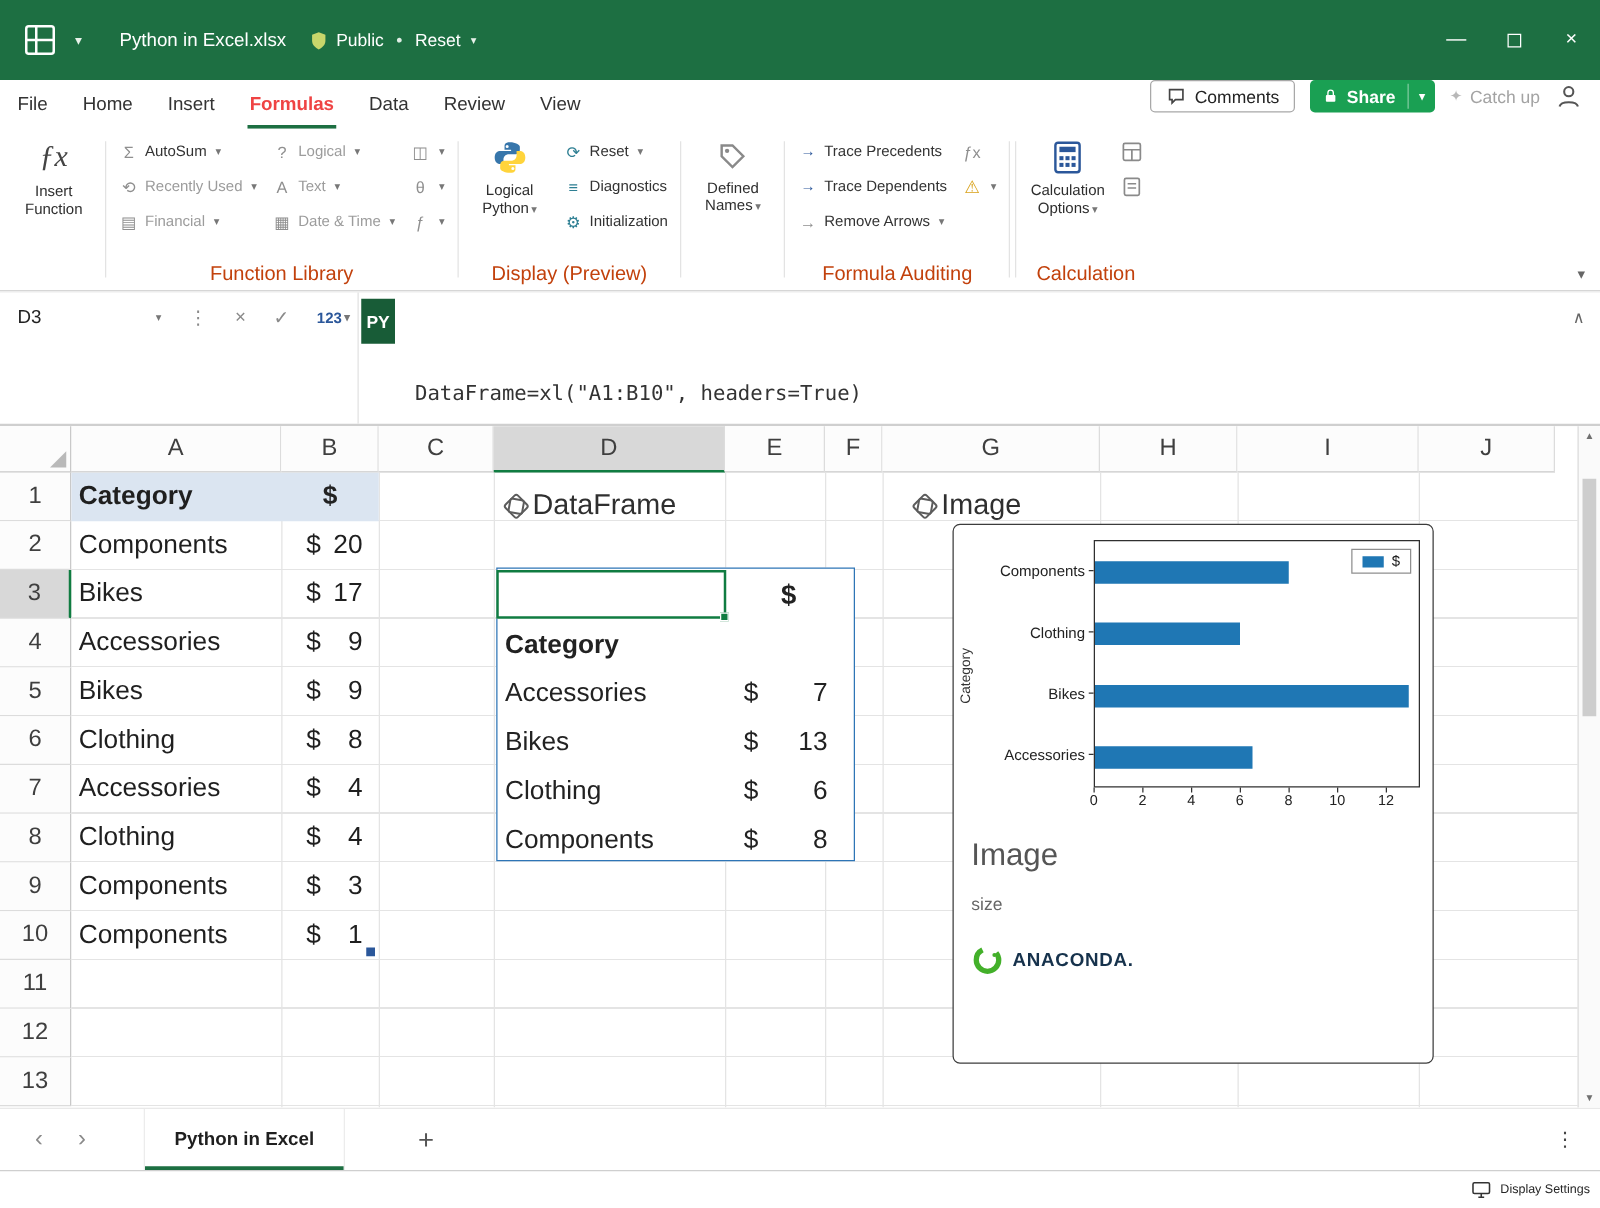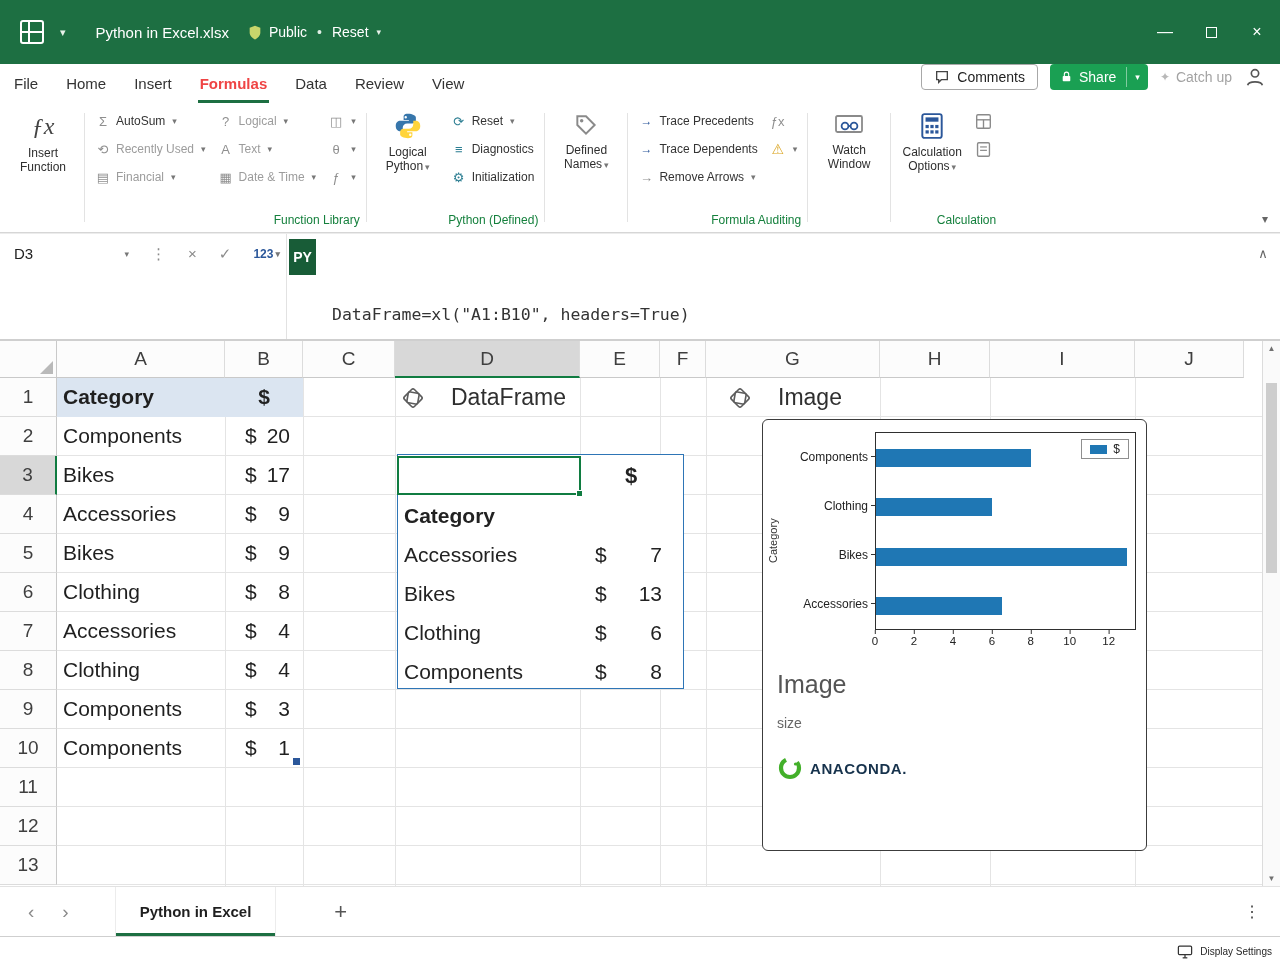--- a/index.html
+++ b/index.html
@@ -20,31 +20,31 @@
   .winbtn{width:46px;height:64px;display:flex;align-items:center;justify-content:center;font-size:16px;color:#fff}
   .maxbox{width:11px;height:11px;border:1.4px solid #fff}
 
   
   .menubar{height:39px;background:#fff;display:flex;align-items:flex-start;}
   .mtab{padding:0 14px;font-size:15px;color:#333;height:100%;display:flex;align-items:center;position:relative}
   .mtab.active{font-weight:600;color:#ef4444}
   .mtab.active::after{content:"";position:absolute;left:12px;right:12px;bottom:0;height:3px;background:#1d6f42}
   .mb-right{margin-left:auto;display:flex;align-items:center;gap:12px;margin-right:14px}
   .comments-btn{display:flex;align-items:center;gap:7px;border:1px solid #a8a8a8;border-radius:4px;padding:4px 12px;font-size:14px;color:#222;background:#fff}
-  .share-btn{display:flex;align-items:center;background:#1aa053;color:#fff;border-radius:4px;font-size:14px;font-weight:400;overflow:hidden}
+  .share-btn{display:flex;align-items:center;background:#1aa053;color:#fff;border-radius:4px;font-size:14px;font-weight:700;overflow:hidden}
   .share-main{display:flex;align-items:center;gap:6px;padding:5px 10px}
   .share-dd{padding:5px 8px;border-left:1px solid rgba(255,255,255,.45);font-size:9px}
   .catchup{display:flex;align-items:center;gap:6px;color:#a3a3a3;font-size:14px}
   .sparkle{font-size:12px;color:#b8b8b8}
 
   
   .ribbon{height:130px;background:#fff;display:flex;border-bottom:1px solid #d6d6d6;position:relative;padding:2px 2px 0 4px}
   .rgroup{display:flex;flex-direction:column;padding:2px 4px 0}
   .rg-content{flex:1;display:flex;align-items:flex-start;gap:4px}
-  .glabel{height:22px;font-size:12px;color:#15803d;text-align:right;line-height:20px;white-space:nowrap}
+  .glabel{height:22px;font-size:16px;color:#c2410c;text-align:center;line-height:20px;white-space:nowrap}
   .vsep{width:1px;background:#e3e3e3;margin:8px 2px 10px}
   .bigbtn{display:flex;flex-direction:column;align-items:center;width:70px;padding-top:5px;gap:5px;font-size:12px;color:#2e2e2e;line-height:1.2;height:96px}
   .bigbtn .lbl{text-align:center}
   .dd{font-size:9px;color:#777;margin-left:2px}
   .sbtn{display:flex;align-items:center;gap:5px;font-size:12px;color:#9c9c9c;padding:2px 4px;height:28px;white-space:nowrap}
   .sbtn.dark{color:#333}
   .si{min-width:16px;text-align:center;color:#8f8f8f;font-size:13px}
   .si.teal{color:#2e7f93}
   .si.blue{color:#2b579a;font-size:12px}
   .si.warn{color:#d9a21b;font-size:14px}
@@ -75,21 +75,21 @@
   .rnum{height:39px;display:flex;align-items:center;justify-content:center;font-size:19px;color:#3f3f3f;border-bottom:1px solid #dcdcdc;border-right:1px solid #c9c9c9;background:#fcfcfc}
   .rnum.sel{background:#d8d8d8;border-right:2px solid #107c41}
   .grid-content{position:relative;flex:1;background:repeating-linear-gradient(to bottom,transparent 0 38px,#e4e4e4 38px 39px);overflow:hidden}
   .vline{position:absolute;top:0;bottom:0;width:1px;background:#e4e4e4}
   .hl1{position:absolute;left:0;top:0;width:246px;height:39px;background:#dbe5f1}
   .srow{position:absolute;left:0;height:39px;width:246px}
   .cellA{position:absolute;left:6px;top:0;height:39px;line-height:38px;font-size:21px;color:#1f1f1f;white-space:nowrap}
   .cellA.b{font-weight:700}
   .cellB{position:absolute;left:168px;top:0;width:78px;height:39px;line-height:38px;display:flex;justify-content:space-between;padding:0 13px 0 20px;font-size:21px;color:#1f1f1f}
   .cellB1{position:absolute;left:168px;top:0;width:78px;height:39px;line-height:38px;text-align:center;font-weight:700;font-size:21px}
-  .obj-label{position:absolute;height:39px;display:flex;align-items:center;gap:26px;font-size:23px;color:#2f2f2f}
+  .obj-label{position:absolute;height:39px;display:flex;align-items:flex-end;gap:1px;font-size:23px;color:#2f2f2f}
   .spill-marker{position:absolute;left:236px;top:380px;width:7px;height:7px;background:#2b579a}
 
   
   .df-card{position:absolute;left:340px;top:76px;width:287px;height:235px;background:#fff;border:1.5px solid #2e75b6}
   .df-cell-sel{position:absolute;left:-1px;top:1px;width:184px;height:39px;background:#fff;border:2px solid #107c41}
   .fill-handle{position:absolute;right:-4px;bottom:-4px;width:7px;height:7px;background:#107c41;border:1px solid #fff}
   .df-dollar{position:absolute;left:183px;top:1px;width:100px;height:39px;text-align:center;font-weight:700;font-size:22px;line-height:39px}
   .df-cat{position:absolute;left:6px;top:41px;height:39px;line-height:39px;font-weight:700;font-size:21px}
   .df-row{position:absolute;left:0;width:100%;height:39px;line-height:39px;font-size:21px}
   .df-name{position:absolute;left:6px}
@@ -286,21 +286,21 @@
         <button class="sbtn dark">
             <span class="si teal">≡</span>
             <span>Diagnostics</span>
           </button>
         <button class="sbtn dark">
             <span class="si teal">⚙</span>
             <span>Initialization</span>
           </button>
       </div>
     </div>
-    <div class="glabel">Python (Defined)</div>
+    <div class="glabel">Display (Preview)</div>
   </div>
   <div class="vsep"></div>
 
   <div class="rgroup">
     <div class="rg-content">
       <button class="bigbtn">
         <svg width="26" height="26" viewBox="0 0 24 24">
             <path d="M4 4 h8 l8 8 -8 8 -8 -8 z" fill="none" stroke="#8a8a8a" stroke-width="1.8"></path>
             <circle cx="8" cy="8" r="1.6" fill="#8a8a8a"></circle>
           </svg>
@@ -335,34 +335,20 @@
         <button class="sbtn">
             <span class="si warn">⚠</span>
             <span class="dd">▾</span>
           </button>
       </div>
     </div>
     <div class="glabel">Formula Auditing</div>
   </div>
   <div class="vsep"></div>
 
-  <div class="rgroup">
-    <div class="rg-content">
-      <button class="bigbtn">
-        <svg width="30" height="26" viewBox="0 0 30 24">
-            <rect x="2" y="3" width="26" height="16" rx="1.5" fill="none" stroke="#8a8a8a" stroke-width="1.8"></rect>
-            <circle cx="11" cy="13" r="3.4" fill="none" stroke="#2b579a" stroke-width="1.8"></circle>
-            <circle cx="20" cy="13" r="3.4" fill="none" stroke="#2b579a" stroke-width="1.8"></circle>
-            <line x1="14.4" y1="13" x2="16.6" y2="13" stroke="#2b579a" stroke-width="1.8"></line>
-          </svg>
-        <span class="lbl">Watch Window</span>
-      </button>
-    </div>
-    <div class="glabel"></div>
-  </div>
   <div class="vsep"></div>
 
   <div class="rgroup">
     <div class="rg-content">
       <button class="bigbtn">
         <svg width="26" height="28" viewBox="0 0 24 26">
             <rect x="3" y="2" width="18" height="22" rx="2" fill="none" stroke="#2b579a" stroke-width="1.8"></rect>
             <rect x="6" y="5" width="12" height="4" fill="#2b579a"></rect>
             <rect x="6" y="12" width="3" height="3" fill="#2b579a"></rect>
             <rect x="10.5" y="12" width="3" height="3" fill="#2b579a"></rect>

